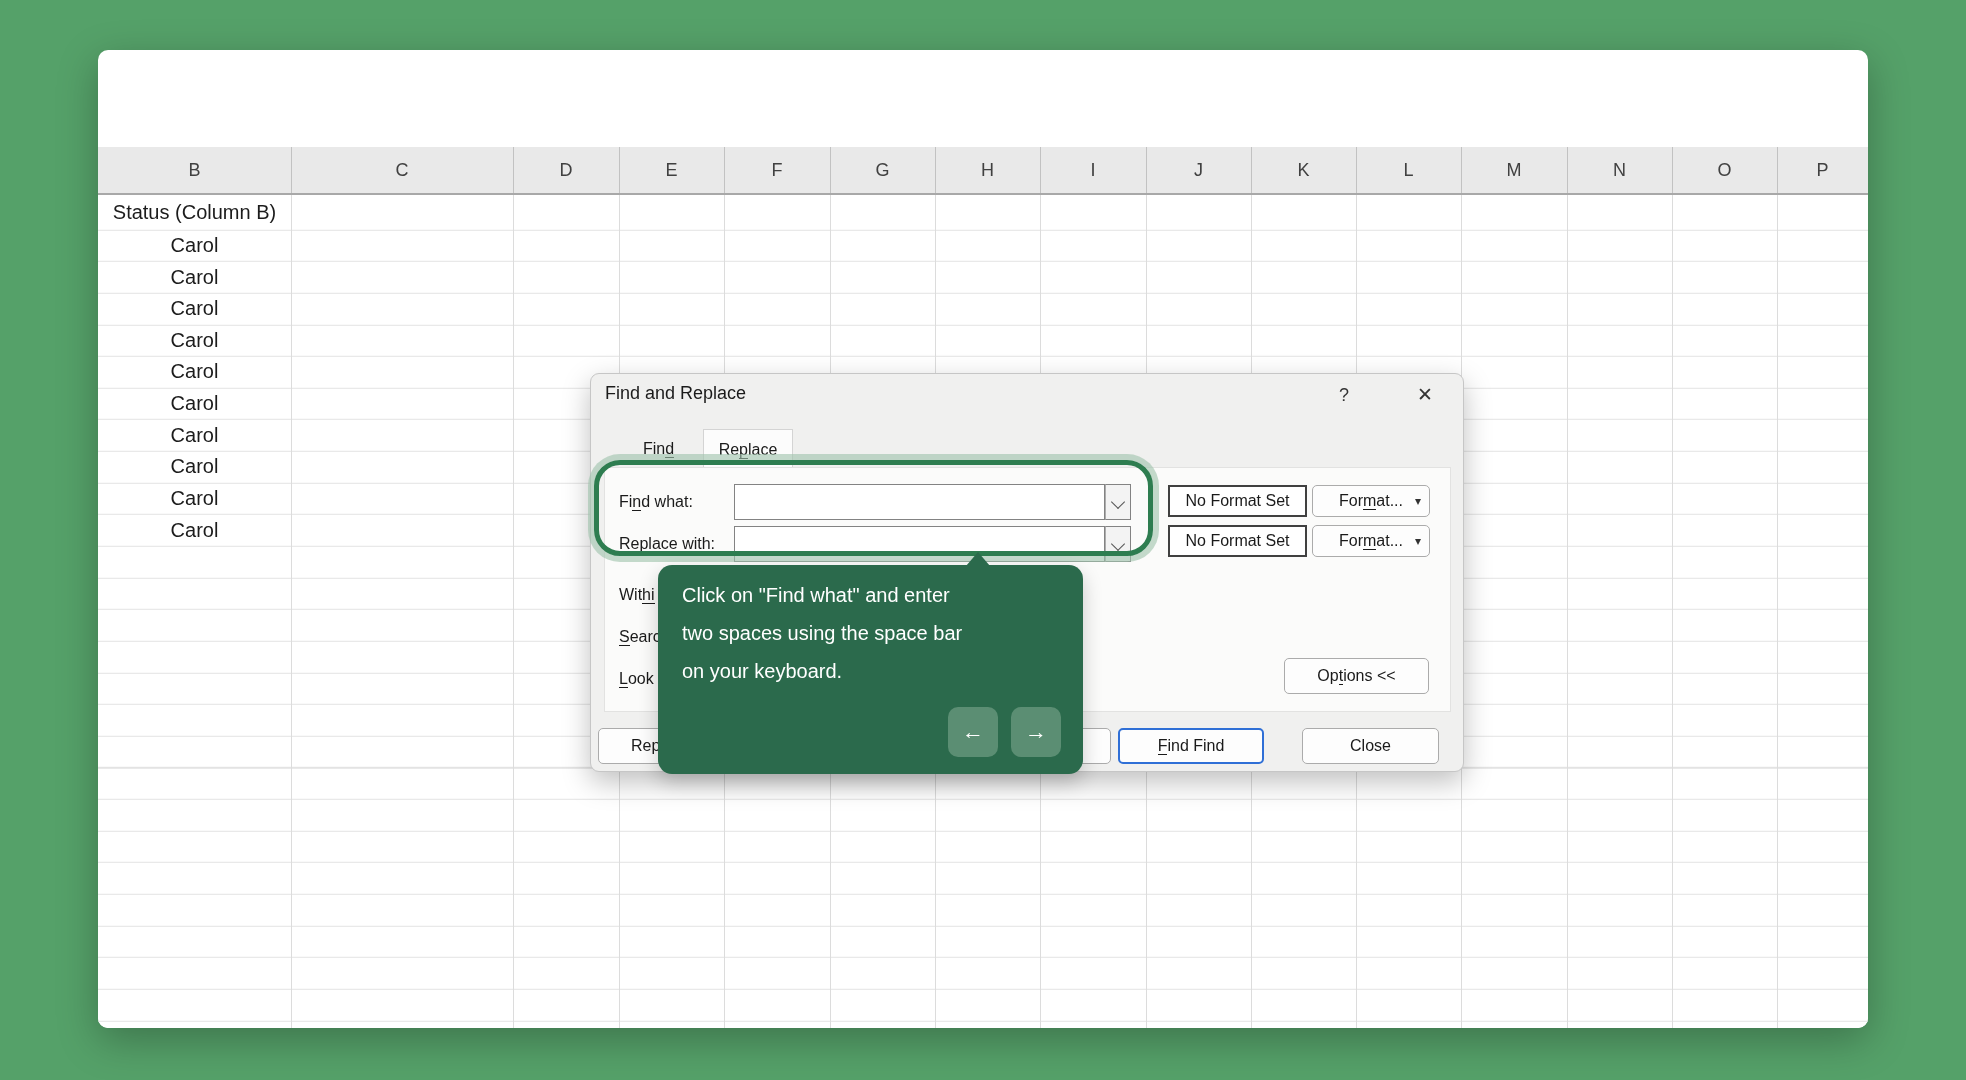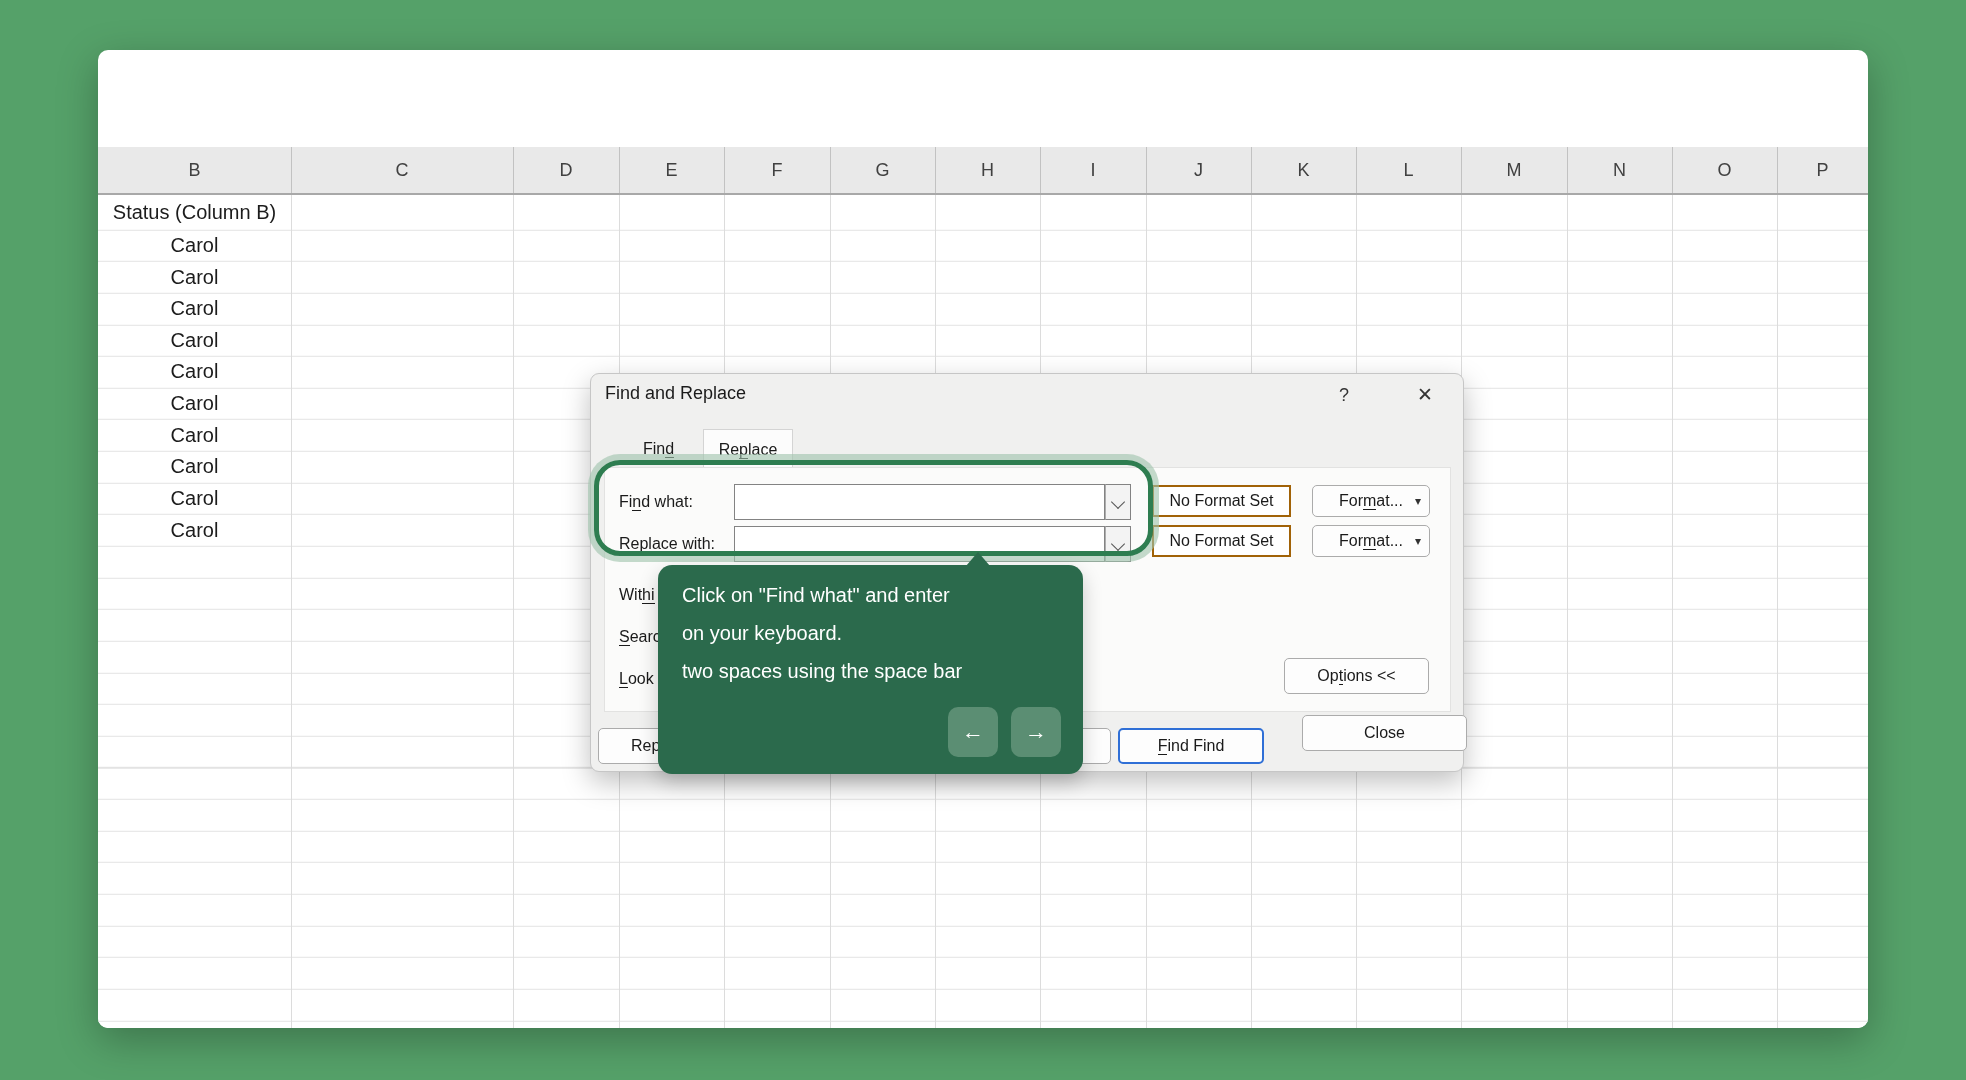--- a/index.html
+++ b/index.html
@@ -59,21 +59,21 @@
   .tab.replace{left:112px;width:88px;background:#fcfcfc;border:1px solid #d4d4d4;border-bottom:none;}
   .tabpanel{position:absolute;left:13px;top:93px;width:845px;height:243px;background:#fbfbfa;border:1px solid #e2e2e1;}
   .ring{
     position:absolute;left:3px;top:86px;width:549px;height:86px;border-radius:26px;z-index:6;
     border:5px solid #2e7d50;box-shadow:0 0 0 6px rgba(160,196,172,.62);pointer-events:none;
   }
   .flabel{position:absolute;left:28px;height:36px;line-height:36px;}
   .combo-input{position:absolute;left:143px;width:371px;height:36px;background:#fff;border:1.5px solid #838383;box-sizing:border-box;}
   .combo-btn{position:absolute;left:514px;width:26px;height:36px;background:#f3f3f3;border:1.5px solid #838383;border-left:1px solid #adadad;box-sizing:border-box;}
   .chev{position:absolute;left:7px;top:12px;width:9px;height:9px;border-right:1.8px solid #555;border-bottom:1.8px solid #555;transform:rotate(45deg);}
-  .nfs{position:absolute;left:561px;width:139px;height:32px;background:#fff;border:2px solid #a16207;box-sizing:border-box;
+  .nfs{position:absolute;left:577px;width:139px;height:32px;background:#fff;border:2px solid #404040;box-sizing:border-box;
        text-align:center;line-height:28px;font-size:16px;}
   .fmt{position:absolute;left:721px;width:118px;height:32px;background:#fdfdfd;border:1px solid #ababab;border-radius:5px;box-sizing:border-box;
        text-align:center;line-height:30px;}
   .fmt .caret{position:absolute;right:8px;top:0;line-height:30px;font-size:12px;color:#333;}
   .btn{position:absolute;height:36px;background:#fdfdfd;border:1px solid #ababab;border-radius:5px;box-sizing:border-box;
        text-align:center;line-height:34px;font-size:16px;color:#1a1a1a;}
   .btn.default{border:2px solid #2f6fd6;line-height:32px;}
   .mn{border-bottom:1px solid currentColor;}
   
   .tooltip{
@@ -188,30 +188,30 @@
 
       <div class="flabel" style="top:203px"><span>Wit</span><span class="mn">hi</span><span></span></div>
       <div class="flabel" style="top:245px"><span></span><span class="mn">S</span><span>earc</span></div>
       <div class="flabel" style="top:287px"><span></span><span class="mn">L</span><span>ook</span></div>
 
       <div class="btn" style="left:693px;top:284px;width:145px"><span>Op</span><span class="mn">t</span><span>ions &lt;&lt;</span></div>
 
       <div class="btn" style="left:7px;top:354px;width:143px;text-align:left;padding-left:32px">Rep</div>
       <div class="btn" style="left:410px;top:354px;width:110px"></div>
       <div class="btn default" style="left:527px;top:354px;width:146px"><span></span><span class="mn">F</span><span>ind Find</span></div>
-      <div class="btn" style="left:711px;top:341px;width:165px">Close</div>
+      <div class="btn" style="left:711px;top:354px;width:137px">Close</div>
 
       <div class="ring"></div>
     </div>
 
     <div class="tooltip">
       <div class="tt-caret"></div>
       <div class="tt-text">
         <div>Click on "Find what" and enter</div>
+        <div>two spaces using the space bar</div>
         <div>on your keyboard.</div>
-        <div>two spaces using the space bar</div>
       </div>
       <div class="tt-btn prev"><span>←</span></div>
       <div class="tt-btn next"><span>→</span></div>
     </div>
 
   </div>
 </div>
 
 </body></html>

